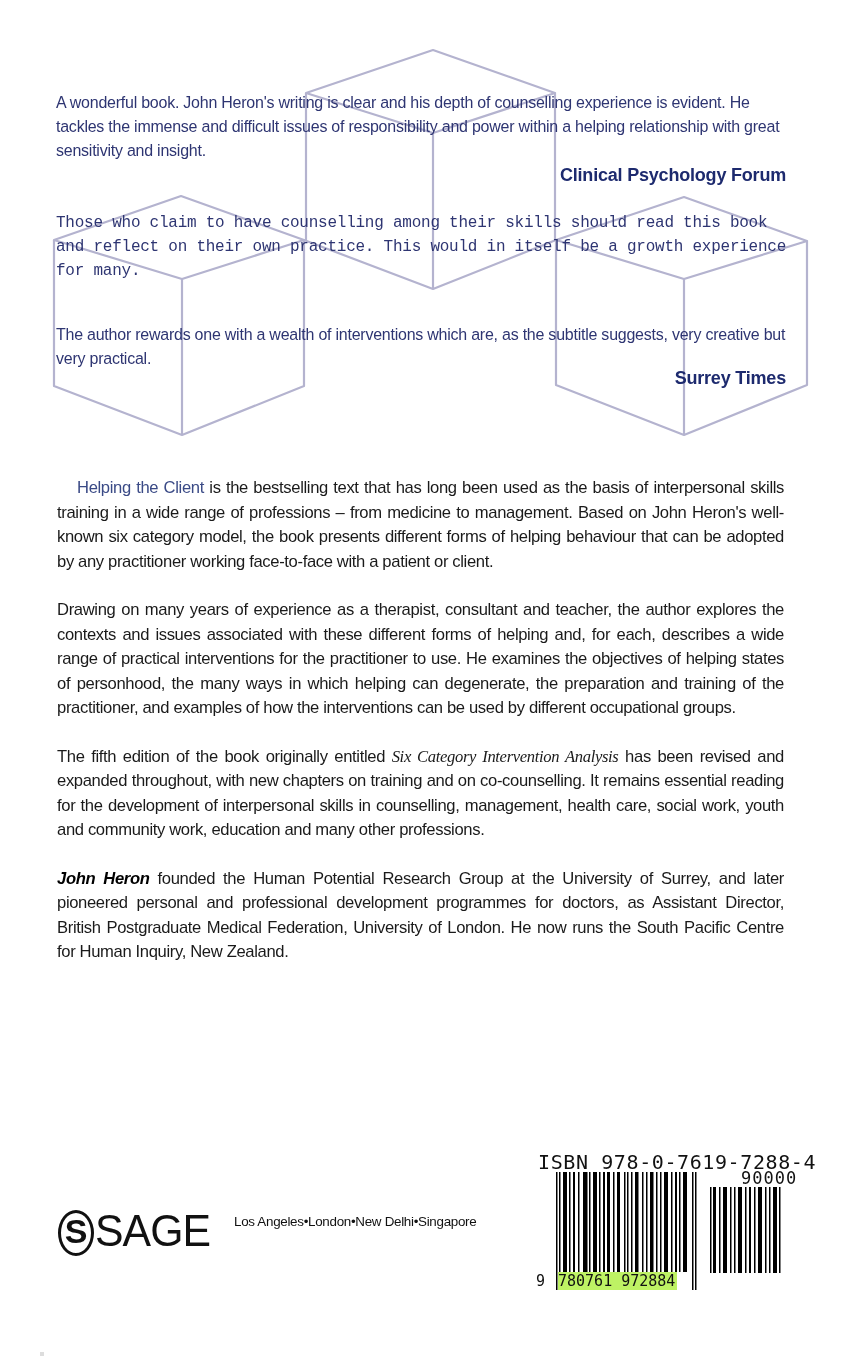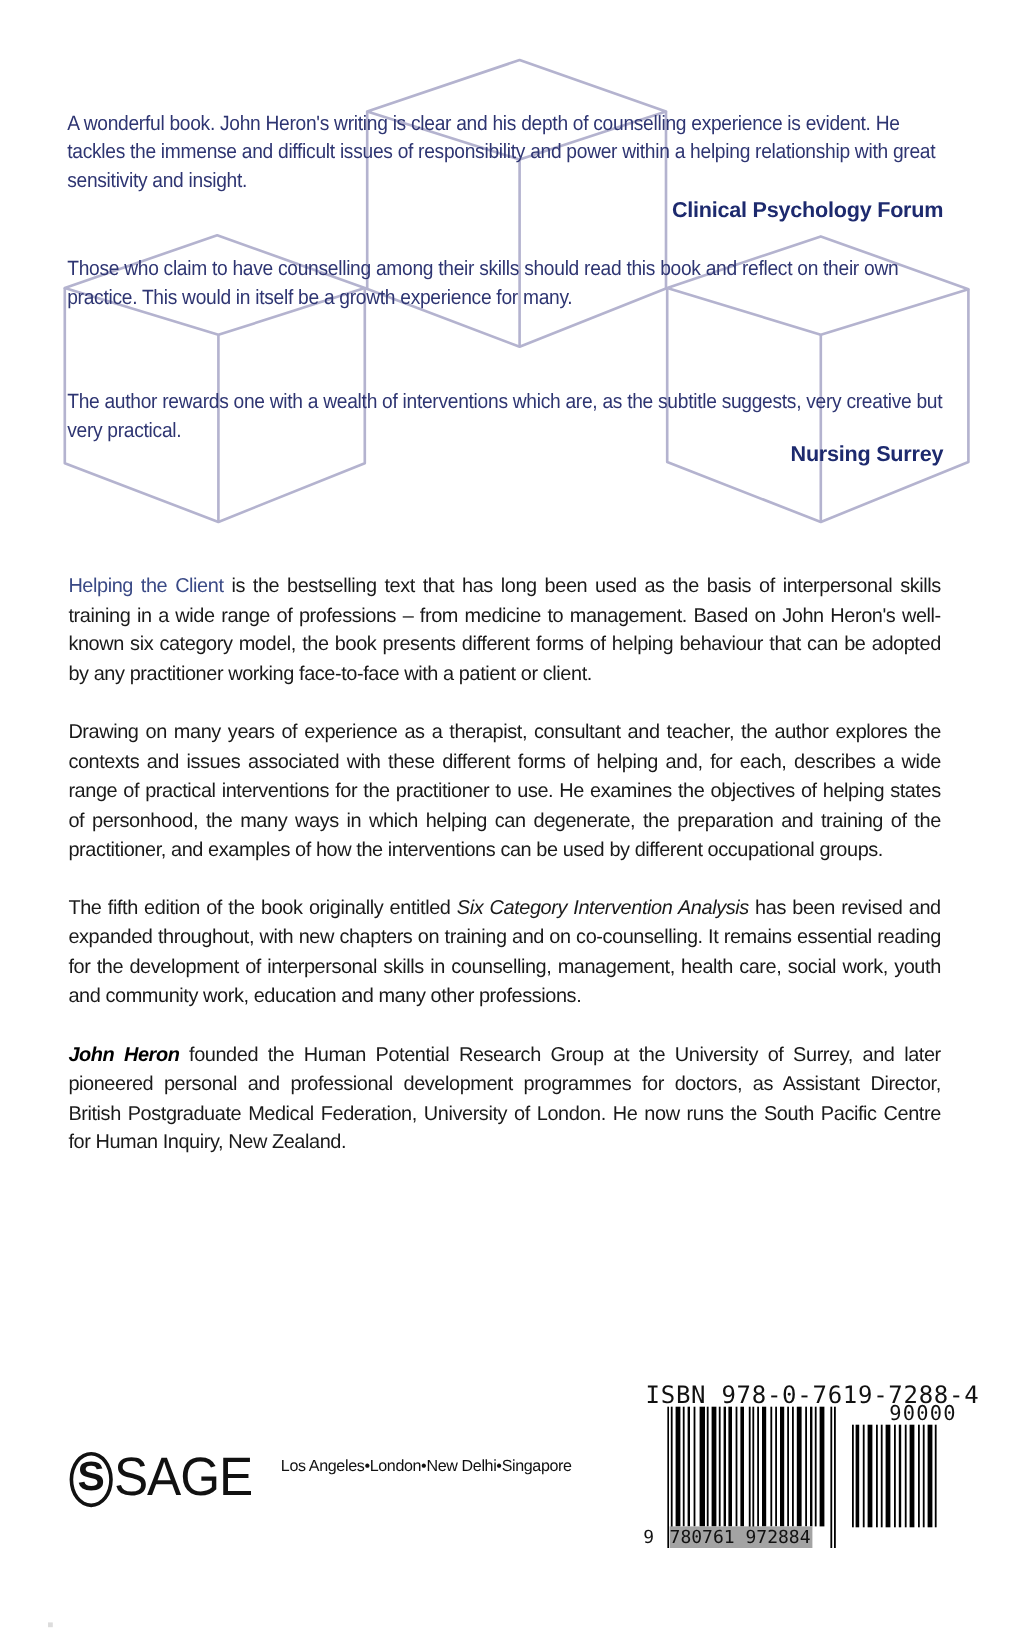--- a/index.html
+++ b/index.html
@@ -7,40 +7,40 @@
          font-family: "Liberation Sans", "DejaVu Sans", sans-serif; }
   #cubes { position: absolute; left: 0; top: 0; width: 856px; height: 460px; z-index: 0; }
   .review { position: absolute; left: 56px; width: 730px; z-index: 1; }
   .review-text { margin: 0; font-size: 17.2px; line-height: 24px; color: #2e3572;
                  letter-spacing: -0.25px; transform: scaleX(0.93); transform-origin: left; width: 790px; }
   .review-source { position: absolute; right: 0; font-size: 18px; font-weight: bold;
                    color: #1d2a6e; white-space: nowrap; letter-spacing: -0.2px; }
   .body-block { position: absolute; left: 57px; width: 727px; z-index: 1; }
   .para { margin: 0 0 24px 0; font-size: 16.6px; line-height: 24.5px; color: #1a1a1a;
           text-align: justify; letter-spacing: -0.35px; }
-  .title-ref { color: #3a4a86; }
-  .italic-ref { font-style: italic; }
+  .title-ref { color: #3a4a86; margin-left: 20px; }
+  .italic-ref { font-style: italic; font-family: Liberation Serif, serif; }
   .author-name { color: #000000; font-weight: bold; font-style: italic; }
   #logo { position: absolute; left: 58px; top: 1208px; height: 48px; }
   .sage-circle { position: absolute; left: 0; top: 2px; width: 30px; height: 40px;
                  border: 3px solid #111; border-radius: 50%; background: #fff; }
   .sage-s { position: absolute; left: 0; top: 0; width: 36px; height: 46px; text-align: center;
             font-size: 34px; font-weight: bold; line-height: 46px; color: #111; }
   .sage-word { position: absolute; left: 37px; top: -2px; font-size: 45px; line-height: 50px;
                color: #111; letter-spacing: -1px; transform: scaleX(0.95); transform-origin: left; }
   .tagline { position: absolute; left: 234px; top: 1214px; color: #111; }
   .tagline .cities { font-size: 13.4px; line-height: 16px; letter-spacing: -0.3px; }
   .tagline .url { font-size: 19.5px; line-height: 20px; letter-spacing: -0.3px; }
   #barcode { position: absolute; left: 536px; top: 1150px; width: 250px; height: 140px; }
   .isbn-label { position: absolute; left: 2px; top: 0; font-family: "DejaVu Sans Mono", monospace;
                 font-size: 20px; letter-spacing: 0.6px; color: #111; white-space: nowrap; }
   .addon-label { position: absolute; left: 205px; top: 18px; font-family: "DejaVu Sans Mono", monospace;
                  font-size: 17px; letter-spacing: 1px; color: #111; }
   .ean-number { position: absolute; left: 0; top: 122px; font-family: "DejaVu Sans Mono", monospace;
-                font-size: 15px; color: #111; white-space: nowrap; background: #a3a3a3; padding-right: 2px; }
+                font-size: 15px; color: #111; white-space: nowrap; background: #bef264; padding-right: 2px; }
   .ean-first { position: absolute; left: 0; top: 122px; font-family: "DejaVu Sans Mono", monospace; font-size: 15px; color:#111; }
   #bars-main { position: absolute; left: 20px; top: 22px; width: 142px; height: 118px; }
   #bars-addon { position: absolute; left: 174px; top: 37px; width: 72px; height: 86px; }
   .mark { position: absolute; left: 40px; top: 1352px; width: 4px; height: 4px; background: #ddd; }
 </style>
 </head>
 <body>
 
 <svg id="cubes" viewBox="0 0 856 460">
   <g fill="none" stroke="#b4b3cf" stroke-width="2.2" stroke-linejoin="round">
@@ -65,27 +65,27 @@
       <polyline points="684,279 684,435"></polyline>
     </g>
   </g>
 </svg>
 
 <div class="review" style="top: 90px; height: 110px;">
   <p class="review-text">A wonderful book. John Heron's writing is clear and his depth of counselling experience is evident. He tackles the immense and difficult issues of responsibility and power within a helping relationship with great sensitivity and insight.</p>
   <div class="review-source" style="top: 75px;">Clinical Psychology Forum</div>
 </div>
 
-<div class="review" style="top: 211px; height: 90px;">
+<div class="review" style="top: 211px; height: 90px; font-family: Liberation Mono, monospace;">
   <p class="review-text">Those who claim to have counselling among their skills should read this book and reflect on their own practice. This would in itself be a growth experience for many.</p>
 </div>
 
 <div class="review" style="top: 322px; height: 80px;">
   <p class="review-text">The author rewards one with a wealth of interventions which are, as the subtitle suggests, very creative but very practical.</p>
-  <div class="review-source" style="top: 46px;">Nursing Surrey</div>
+  <div class="review-source" style="top: 46px;">Surrey Times</div>
 </div>
 
 <div class="body-block" style="top: 476px;">
   <p class="para"><span class="title-ref">Helping the Client</span><span> is the bestselling text that has long been used as the basis of interpersonal skills training in a wide range of professions – from medicine to management. Based on John Heron's well-known six category model, the book presents different forms of helping behaviour that can be adopted by any practitioner working face-to-face with a patient or client.</span></p>
   <p class="para">Drawing on many years of experience as a therapist, consultant and teacher, the author explores the contexts and issues associated with these different forms of helping and, for each, describes a wide range of practical interventions for the practitioner to use. He examines the objectives of helping states of personhood, the many ways in which helping can degenerate, the preparation and training of the practitioner, and examples of how the interventions can be used by different occupational groups.</p>
   <p class="para"><span>The fifth edition of the book originally entitled </span><span class="italic-ref">Six Category Intervention Analysis</span><span> has been revised and expanded throughout, with new chapters on training and on co-counselling. It remains essential reading for the development of interpersonal skills in counselling, management, health care, social work, youth and community work, education and many other professions.</span></p>
   <p class="para"><span class="author-name">John Heron</span><span> founded the Human Potential Research Group at the University of Surrey, and later pioneered personal and professional development programmes for doctors, as Assistant Director, British Postgraduate Medical Federation, University of London. He now runs the South Pacific Centre for Human Inquiry, New Zealand.</span></p>
 </div>
 
 <div id="logo">

